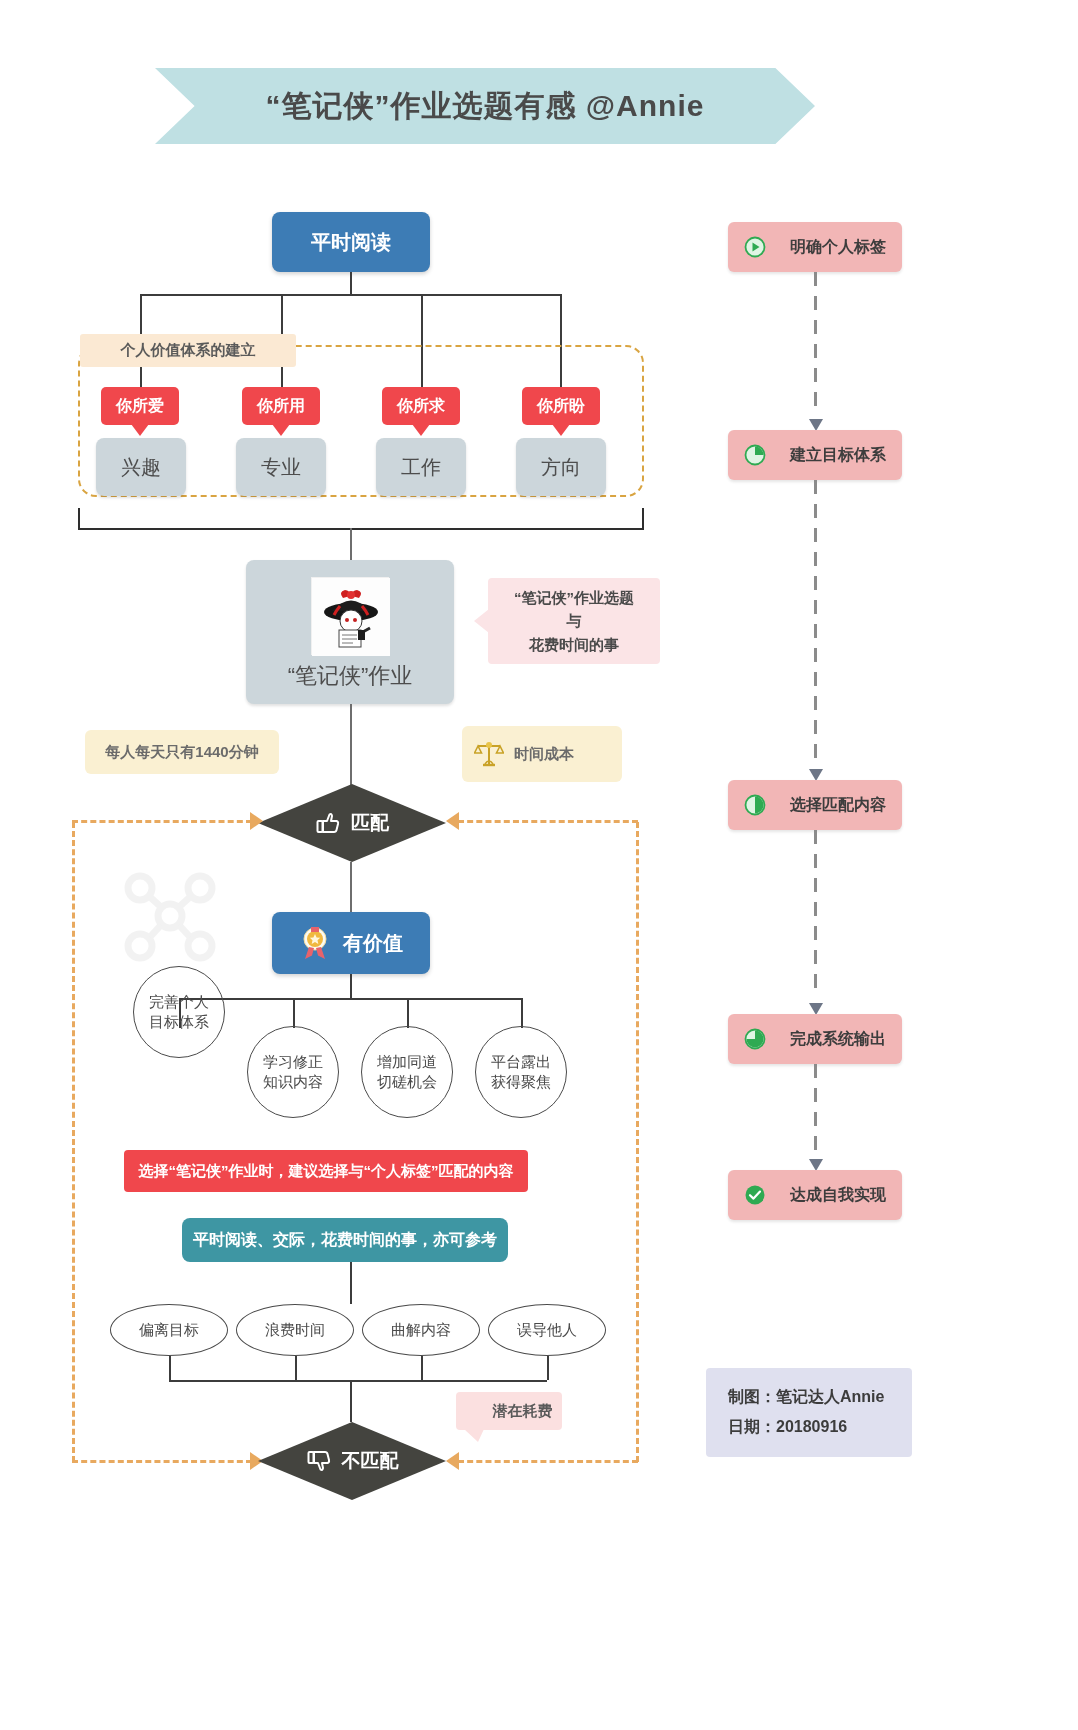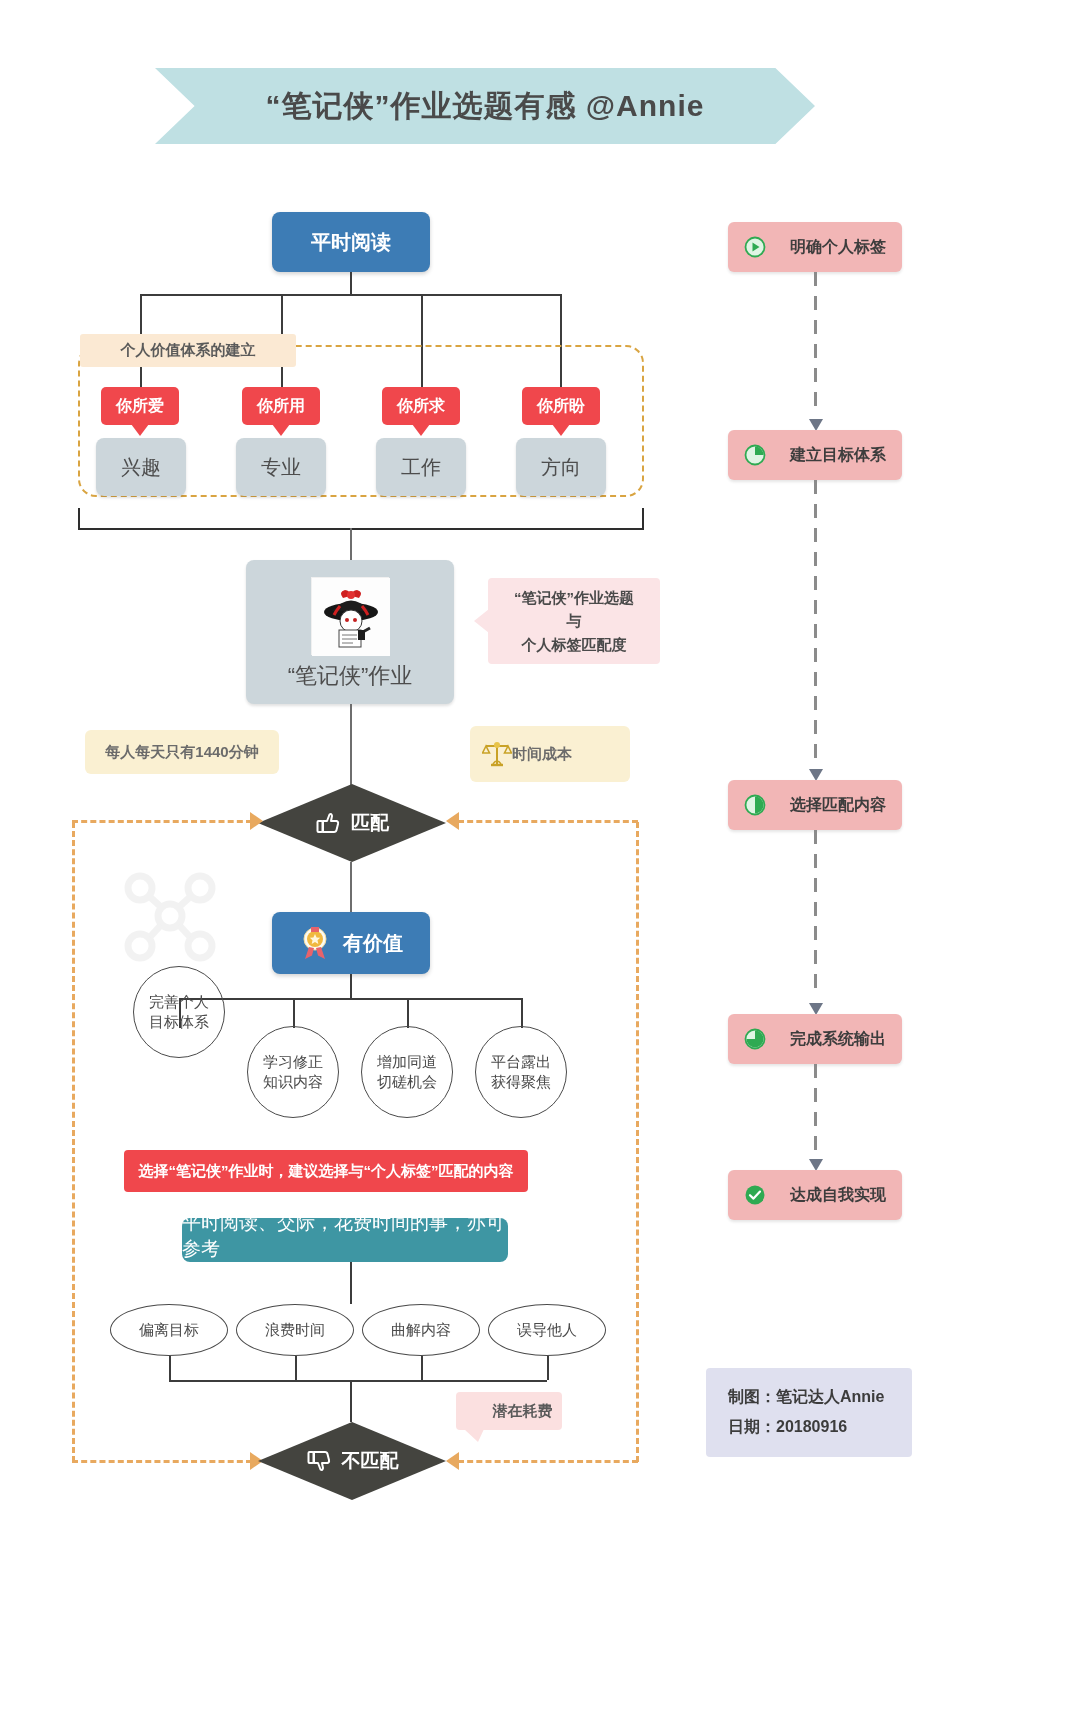--- a/index.html
+++ b/index.html
@@ -108,22 +108,22 @@
     justify-content:center; color:#4a4a4a; font-size:15px;
   }
 
   .banner-red{
     position:absolute; background:#f0474c; border-radius:4px;
     display:flex; align-items:center; justify-content:center;
     color:#fff; font-weight:bold; font-size:15px;
   }
   .banner-teal{
     position:absolute; background:#3e96a3; border-radius:8px;
-    display:flex; align-items:flex-end; justify-content:center;
-    color:#fff; font-weight:normal; font-size:19px;
+    display:flex; align-items:center; justify-content:center;
+    color:#fff; font-weight:bold; font-size:16px;
   }
   .callout-pink2{
     position:absolute; background:#fbe0e0; border-radius:4px;
     display:flex; align-items:center; justify-content:center;
     color:#5a5a5a; font-weight:bold; font-size:15px;
   }
   .callout-pink2:after{
     content:""; position:absolute; left:8px; bottom:-12px;
     border-left:14px solid transparent; border-right:6px solid transparent;
     border-top:13px solid #fbe0e0;
@@ -242,30 +242,30 @@
         <path d="M49 55 L58 50" stroke="#2a2a2a" stroke-width="3"></path>
         <rect x="46" y="52" width="7" height="10" fill="#1d1d1d"></rect>
       </svg>
     </div>
     <span style="font-size:22px;">“笔记侠”作业</span>
   </div>
 
   <div class="callout-pink" style="left:488px; top:578px; width:172px; height:86px;">
     <span>“笔记侠”作业选题</span>
     <span>与</span>
-    <span>个人标签匹配度</span>
+    <span>花费时间的事</span>
   </div>
 
   <div class="ln ln-v ln-grey" style="left:350px; top:704px; height:88px; width:2px;"></div>
 
   <div class="chip-cream" style="left:85px; top:730px; width:194px; height:44px; justify-content:center;">
     <span>每人每天只有1440分钟</span>
   </div>
 
-  <div class="chip-cream" style="left:462px; top:726px; width:160px; height:56px; padding-left:12px; margin-left:8px;">
+  <div class="chip-cream" style="left:462px; top:726px; width:160px; height:56px; padding-left:12px; gap:10px;">
     <span style="display:inline-flex;">
       <svg width="30" height="32" viewBox="0 0 30 32">
         <line x1="15" y1="6" x2="15" y2="26" stroke="#c9a227" stroke-width="2"></line>
         <line x1="4" y1="8" x2="26" y2="8" stroke="#c9a227" stroke-width="2"></line>
         <circle cx="15" cy="7" r="3" fill="#e8c44a"></circle>
         <path d="M4 8 L0.5 15 L7.5 15 Z" fill="none" stroke="#c9a227" stroke-width="1.6"></path>
         <path d="M26 8 L22.5 15 L29.5 15 Z" fill="none" stroke="#c9a227" stroke-width="1.6"></path>
         <line x1="9" y1="27" x2="21" y2="27" stroke="#c9a227" stroke-width="2.4"></line>
         <path d="M11 26 Q15 20 19 26" fill="none" stroke="#c9a227" stroke-width="1.6"></path>
       </svg>

